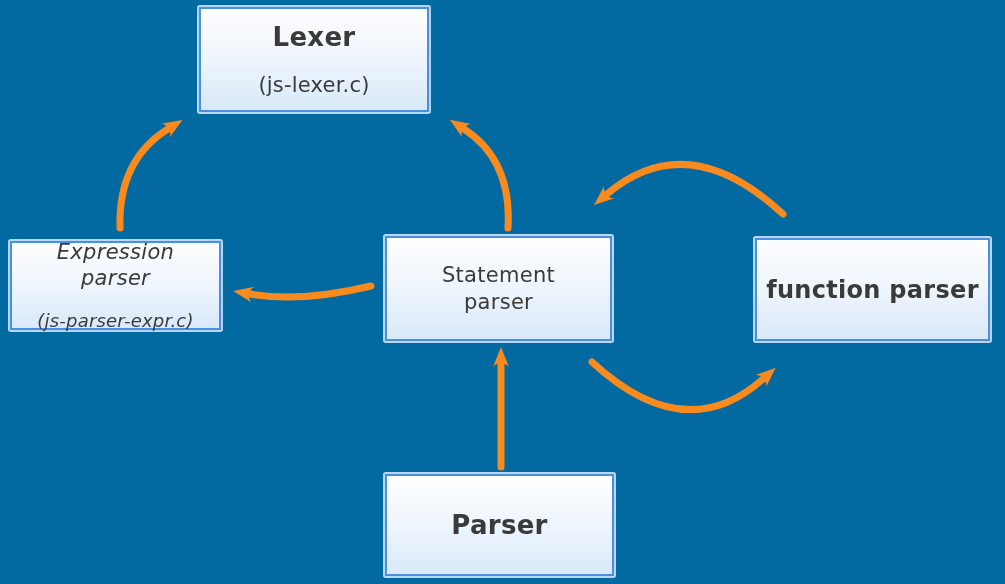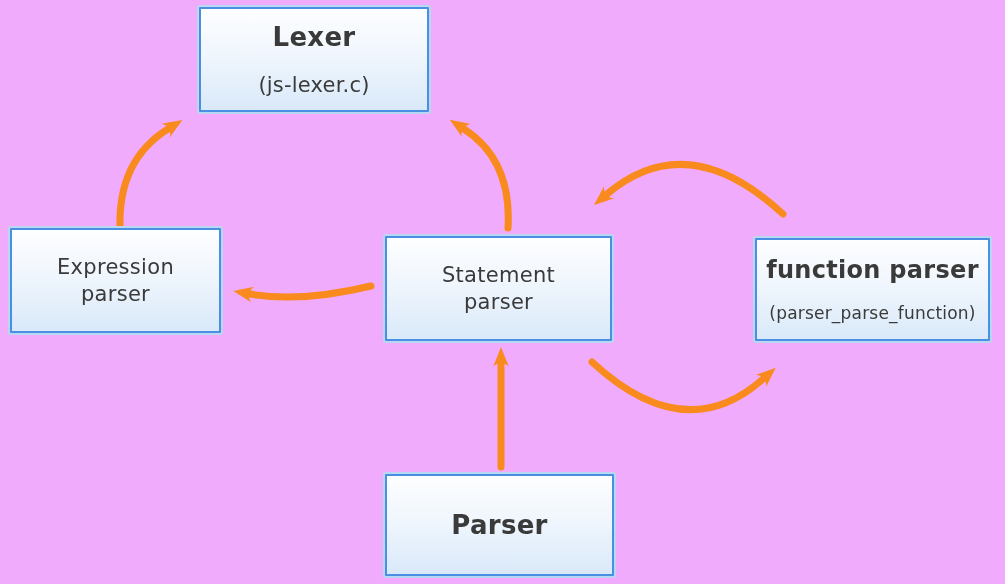--- a/index.html
+++ b/index.html
@@ -5,21 +5,21 @@
   html, body {
     margin: 0;
     padding: 0;
     background: #ffffff;
     font-family: "DejaVu Sans", sans-serif;
   }
   .canvas {
     position: relative;
     width: 1005px;
     height: 584px;
-    background: #f0abfc;
+    background: #0369a1;
     overflow: hidden;
   }
   .arrows {
     position: absolute;
     left: 0;
     top: 0;
     z-index: 1;
     pointer-events: none;
   }
   .node {
@@ -78,32 +78,32 @@
       <path d="M 592 362 Q 685 448 763 379" marker-end="url(#ah)"></path>
       <path d="M 501 467 L 501 364" marker-end="url(#ah)"></path>
     </g>
   </svg>
 
   <div class="node node-lexer" style="left:199px; top:7px; width:230px; height:105px;">
     <div class="node-title">Lexer</div>
     <div class="node-subtitle">(js-lexer.c)</div>
   </div>
 
-  <div class="node node-expression" style="left:10px; top:228px; width:211px; height:105px;">
+  <div class="node node-expression" style="left:10px; top:241px; width:211px; height:89px;font-style:italic;">
     <div class="node-title">Expression
 parser</div>
+    <div class="node-subtitle">(js-parser-expr.c)</div>
   </div>
 
   <div class="node node-statement" style="left:385px; top:236px; width:227px; height:105px;">
     <div class="node-title">Statement
 parser</div>
   </div>
 
   <div class="node node-function" style="left:755px; top:238px; width:235px; height:103px;align-items:center;">
     <div class="node-title">function parser</div>
-    <div class="node-subtitle">(parser_parse_function)</div>
   </div>
 
   <div class="node node-parser" style="left:385px; top:474px; width:229px; height:102px;">
     <div class="node-title">Parser</div>
   </div>
 
 </div>
 
 </body></html>

